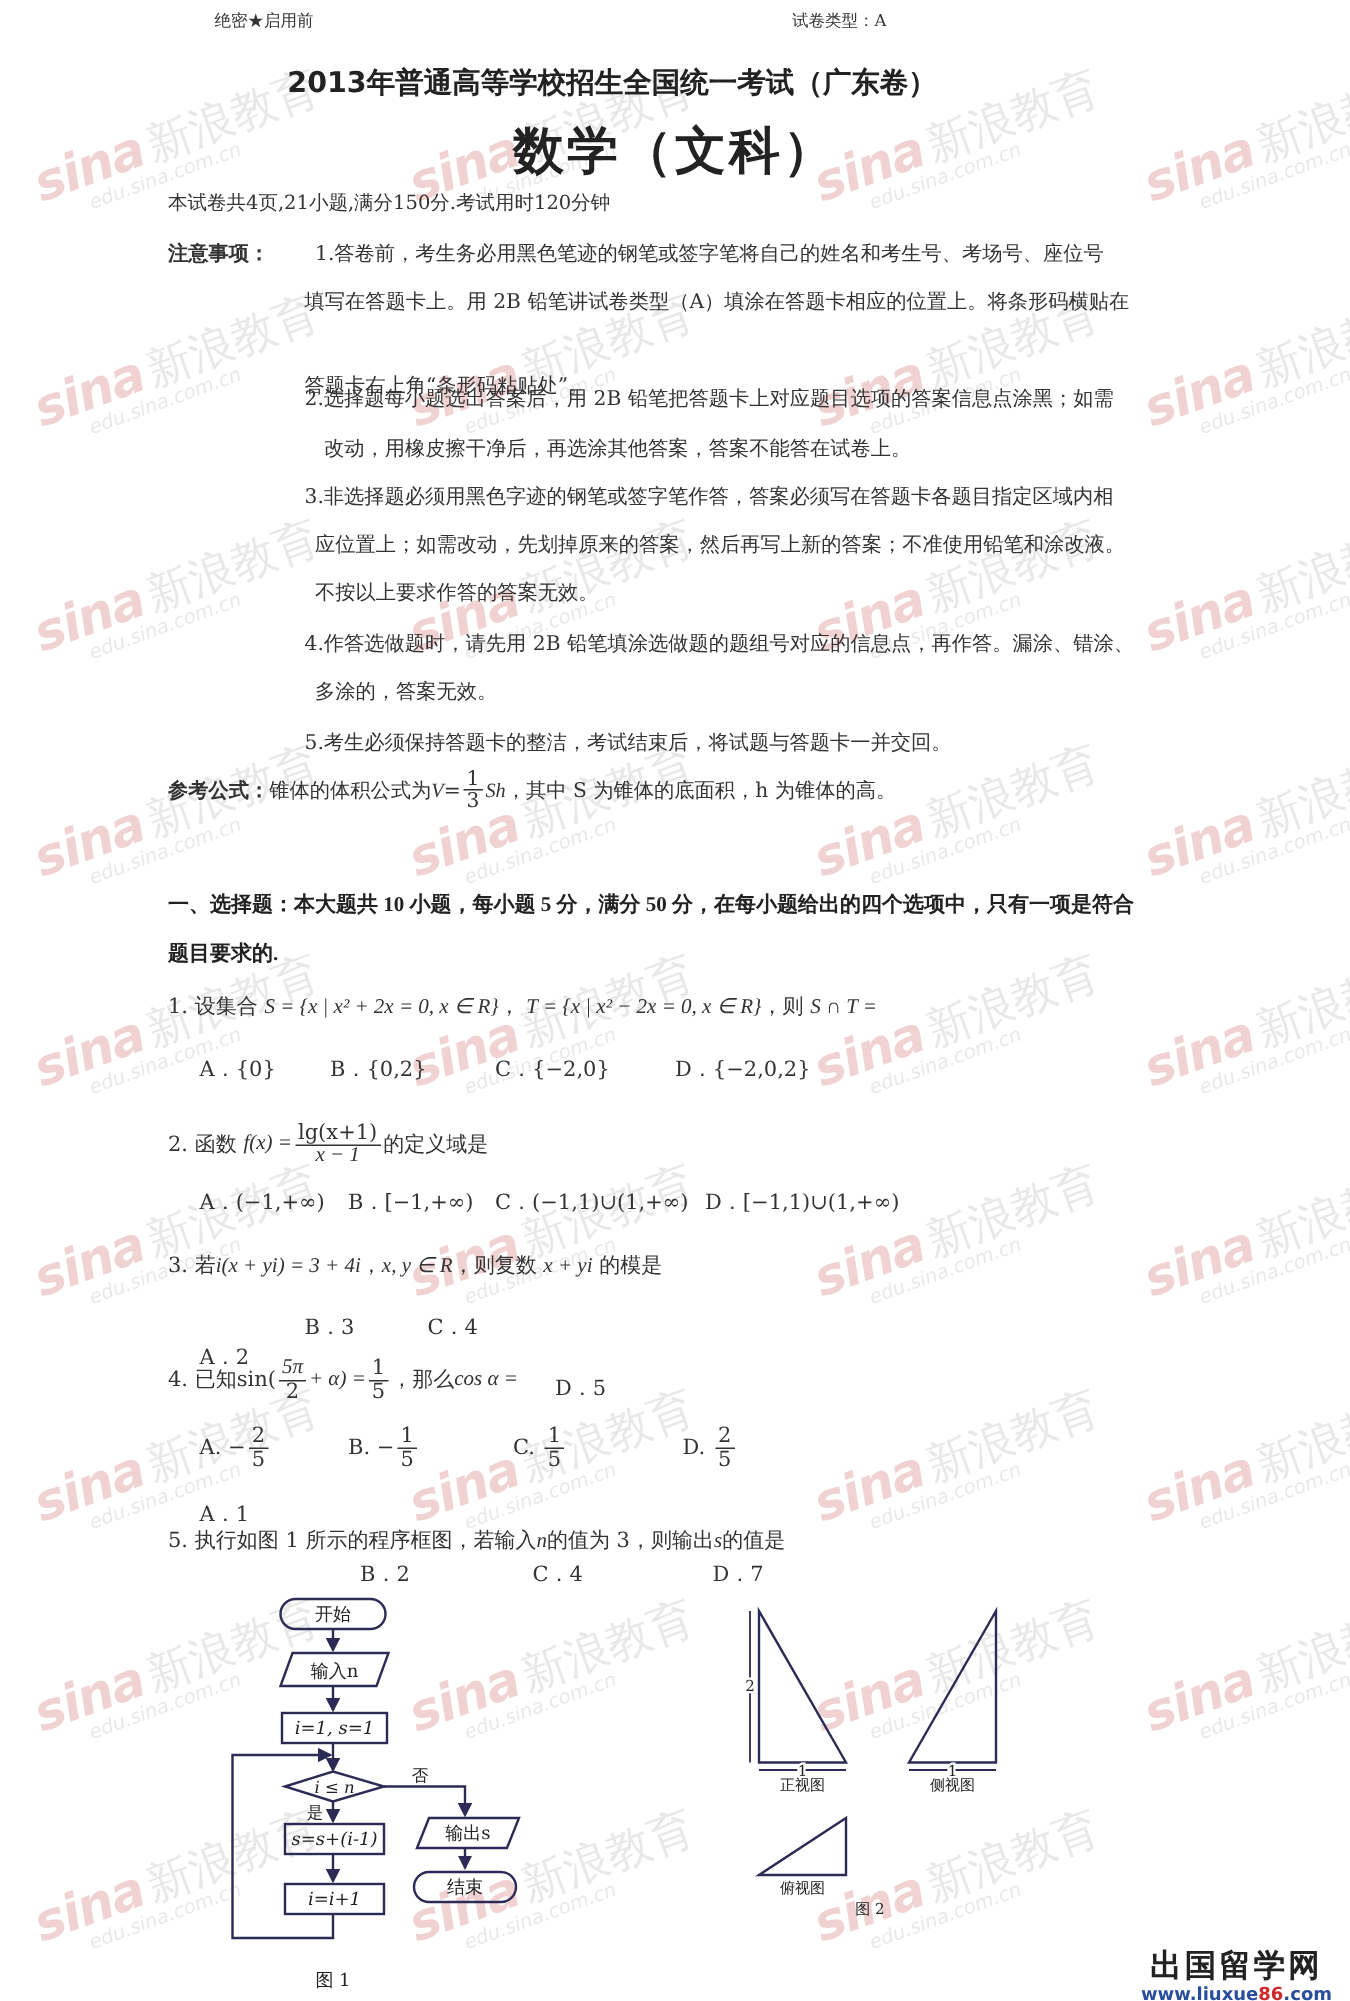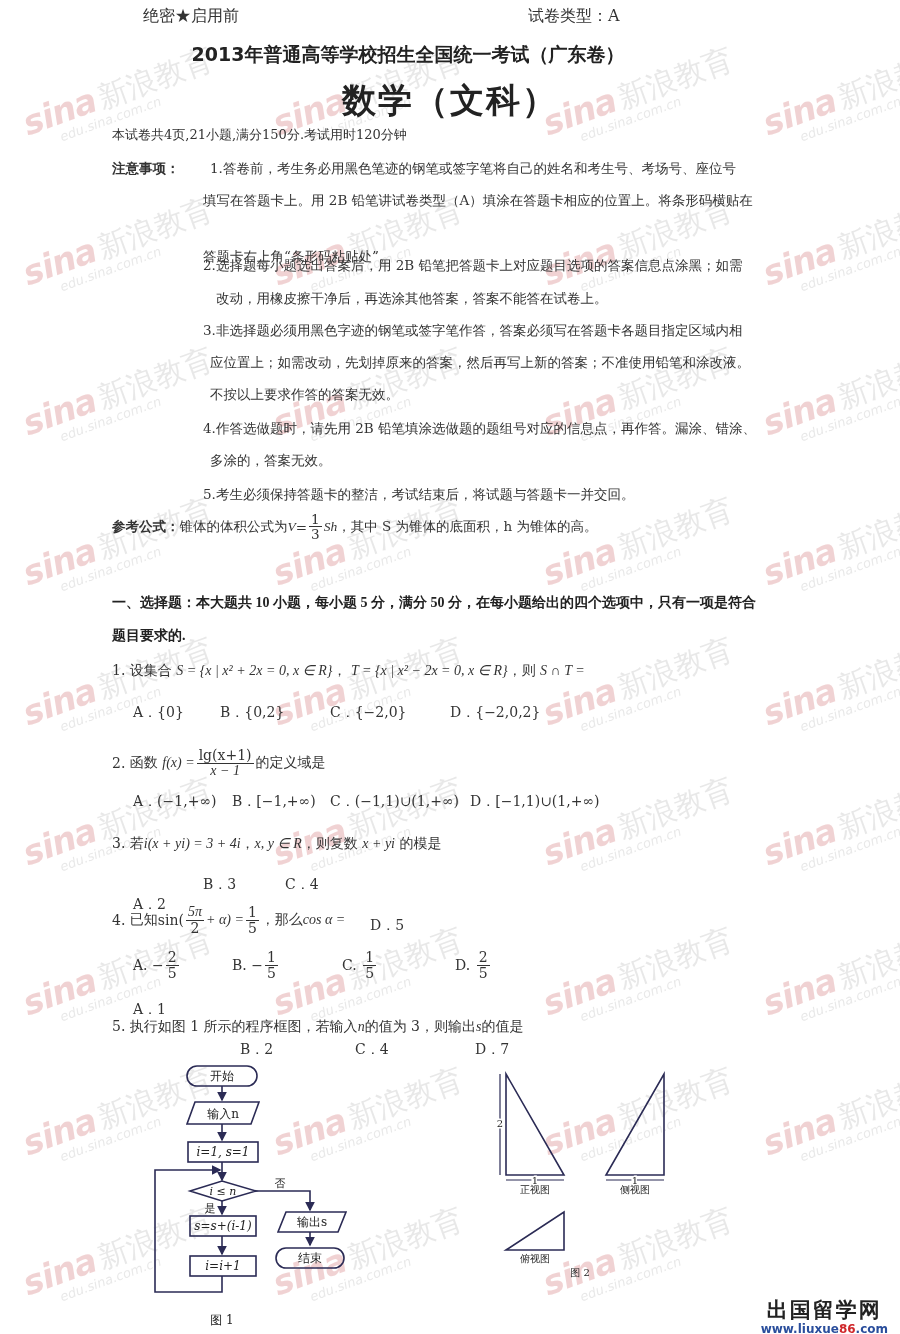--- a/index.html
+++ b/index.html
@@ -3,21 +3,21 @@
 <meta charset="utf-8">
 <style>
   html, body { margin:0; padding:0; }
   body { width:900px; height:1334px; background:#ffffff; position:relative; overflow:hidden;
          font-family:"DejaVu Serif","Liberation Serif",serif; color:#222; }
   .abs { position:absolute; }
   .wm { position:absolute; transform:rotate(-20deg); pointer-events:none; opacity:0.22; white-space:nowrap; }
   .wm .logo { font-family:"DejaVu Sans",sans-serif; font-weight:bold; font-style:italic; font-size:34px; color:#c0393b; letter-spacing:-1px; }
   .wm .cn { font-family:"DejaVu Sans",sans-serif; font-size:30px; color:#999; margin-left:4px; }
   .wm .dom { display:block; font-family:"DejaVu Sans",sans-serif; font-style:italic; font-size:13px; color:#999; margin-left:30px; margin-top:-6px; }
-  .hdr { font-size:16px; color:#333; }
+  .hdr { font-size:11px; color:#333; }
   .title1 { left:0; width:816px; text-align:center; top:42px; font-family:"DejaVu Sans",sans-serif; font-weight:bold; font-size:19px; color:#222; }
   .title2 { left:0; width:900px; text-align:center; top:78px; font-family:"DejaVu Sans",sans-serif; font-weight:bold; font-size:34px; color:#222; letter-spacing:2px; }
   .p { font-size:13.5px; color:#333; white-space:nowrap; }
   .b { font-weight:bold; font-family:"DejaVu Sans",sans-serif; }
   .sec { font-size:14px; font-weight:bold; font-family:Liberation Serif, serif; color:#222; white-space:nowrap; }
   .m { font-family:"Liberation Serif",serif; font-style:italic; }
   .q { font-size:14px; color:#333; white-space:nowrap; }
   .opt { font-size:14px; color:#333; white-space:nowrap; }
   .frac { display:inline-block; vertical-align:middle; text-align:center; line-height:1.05; margin:0 2px; }
   .frac span { display:block; padding:0 2px; }

